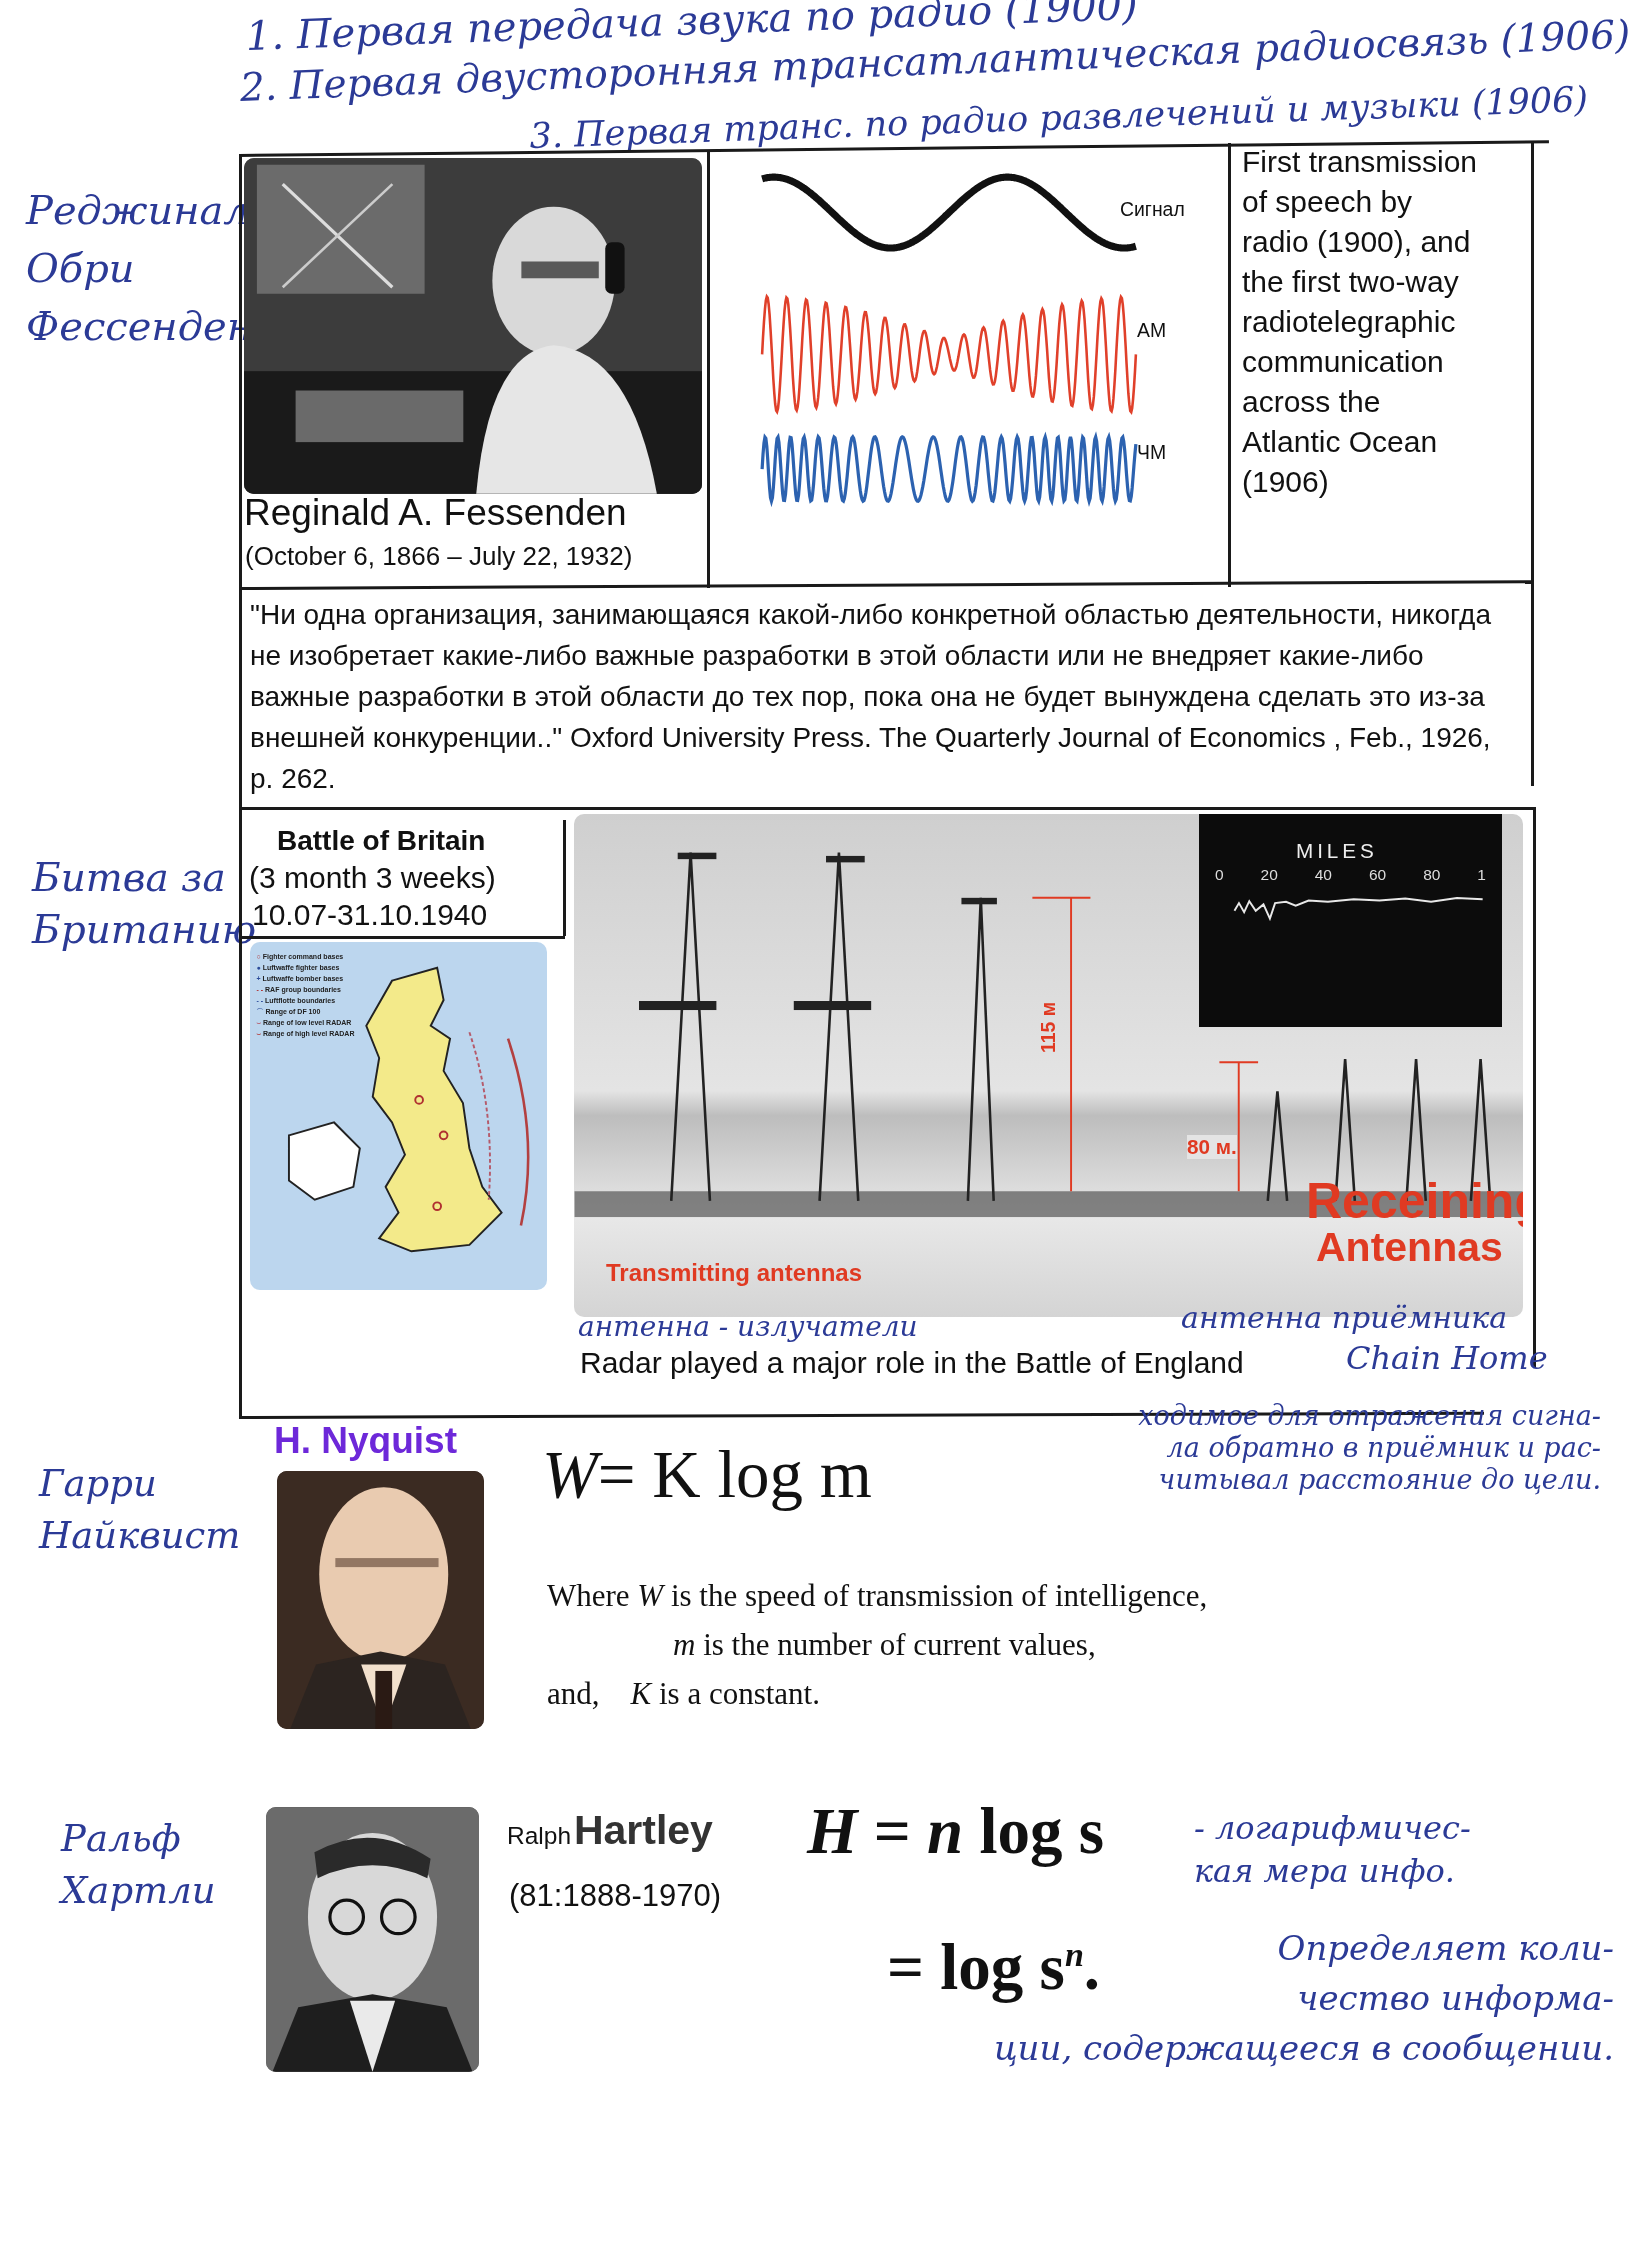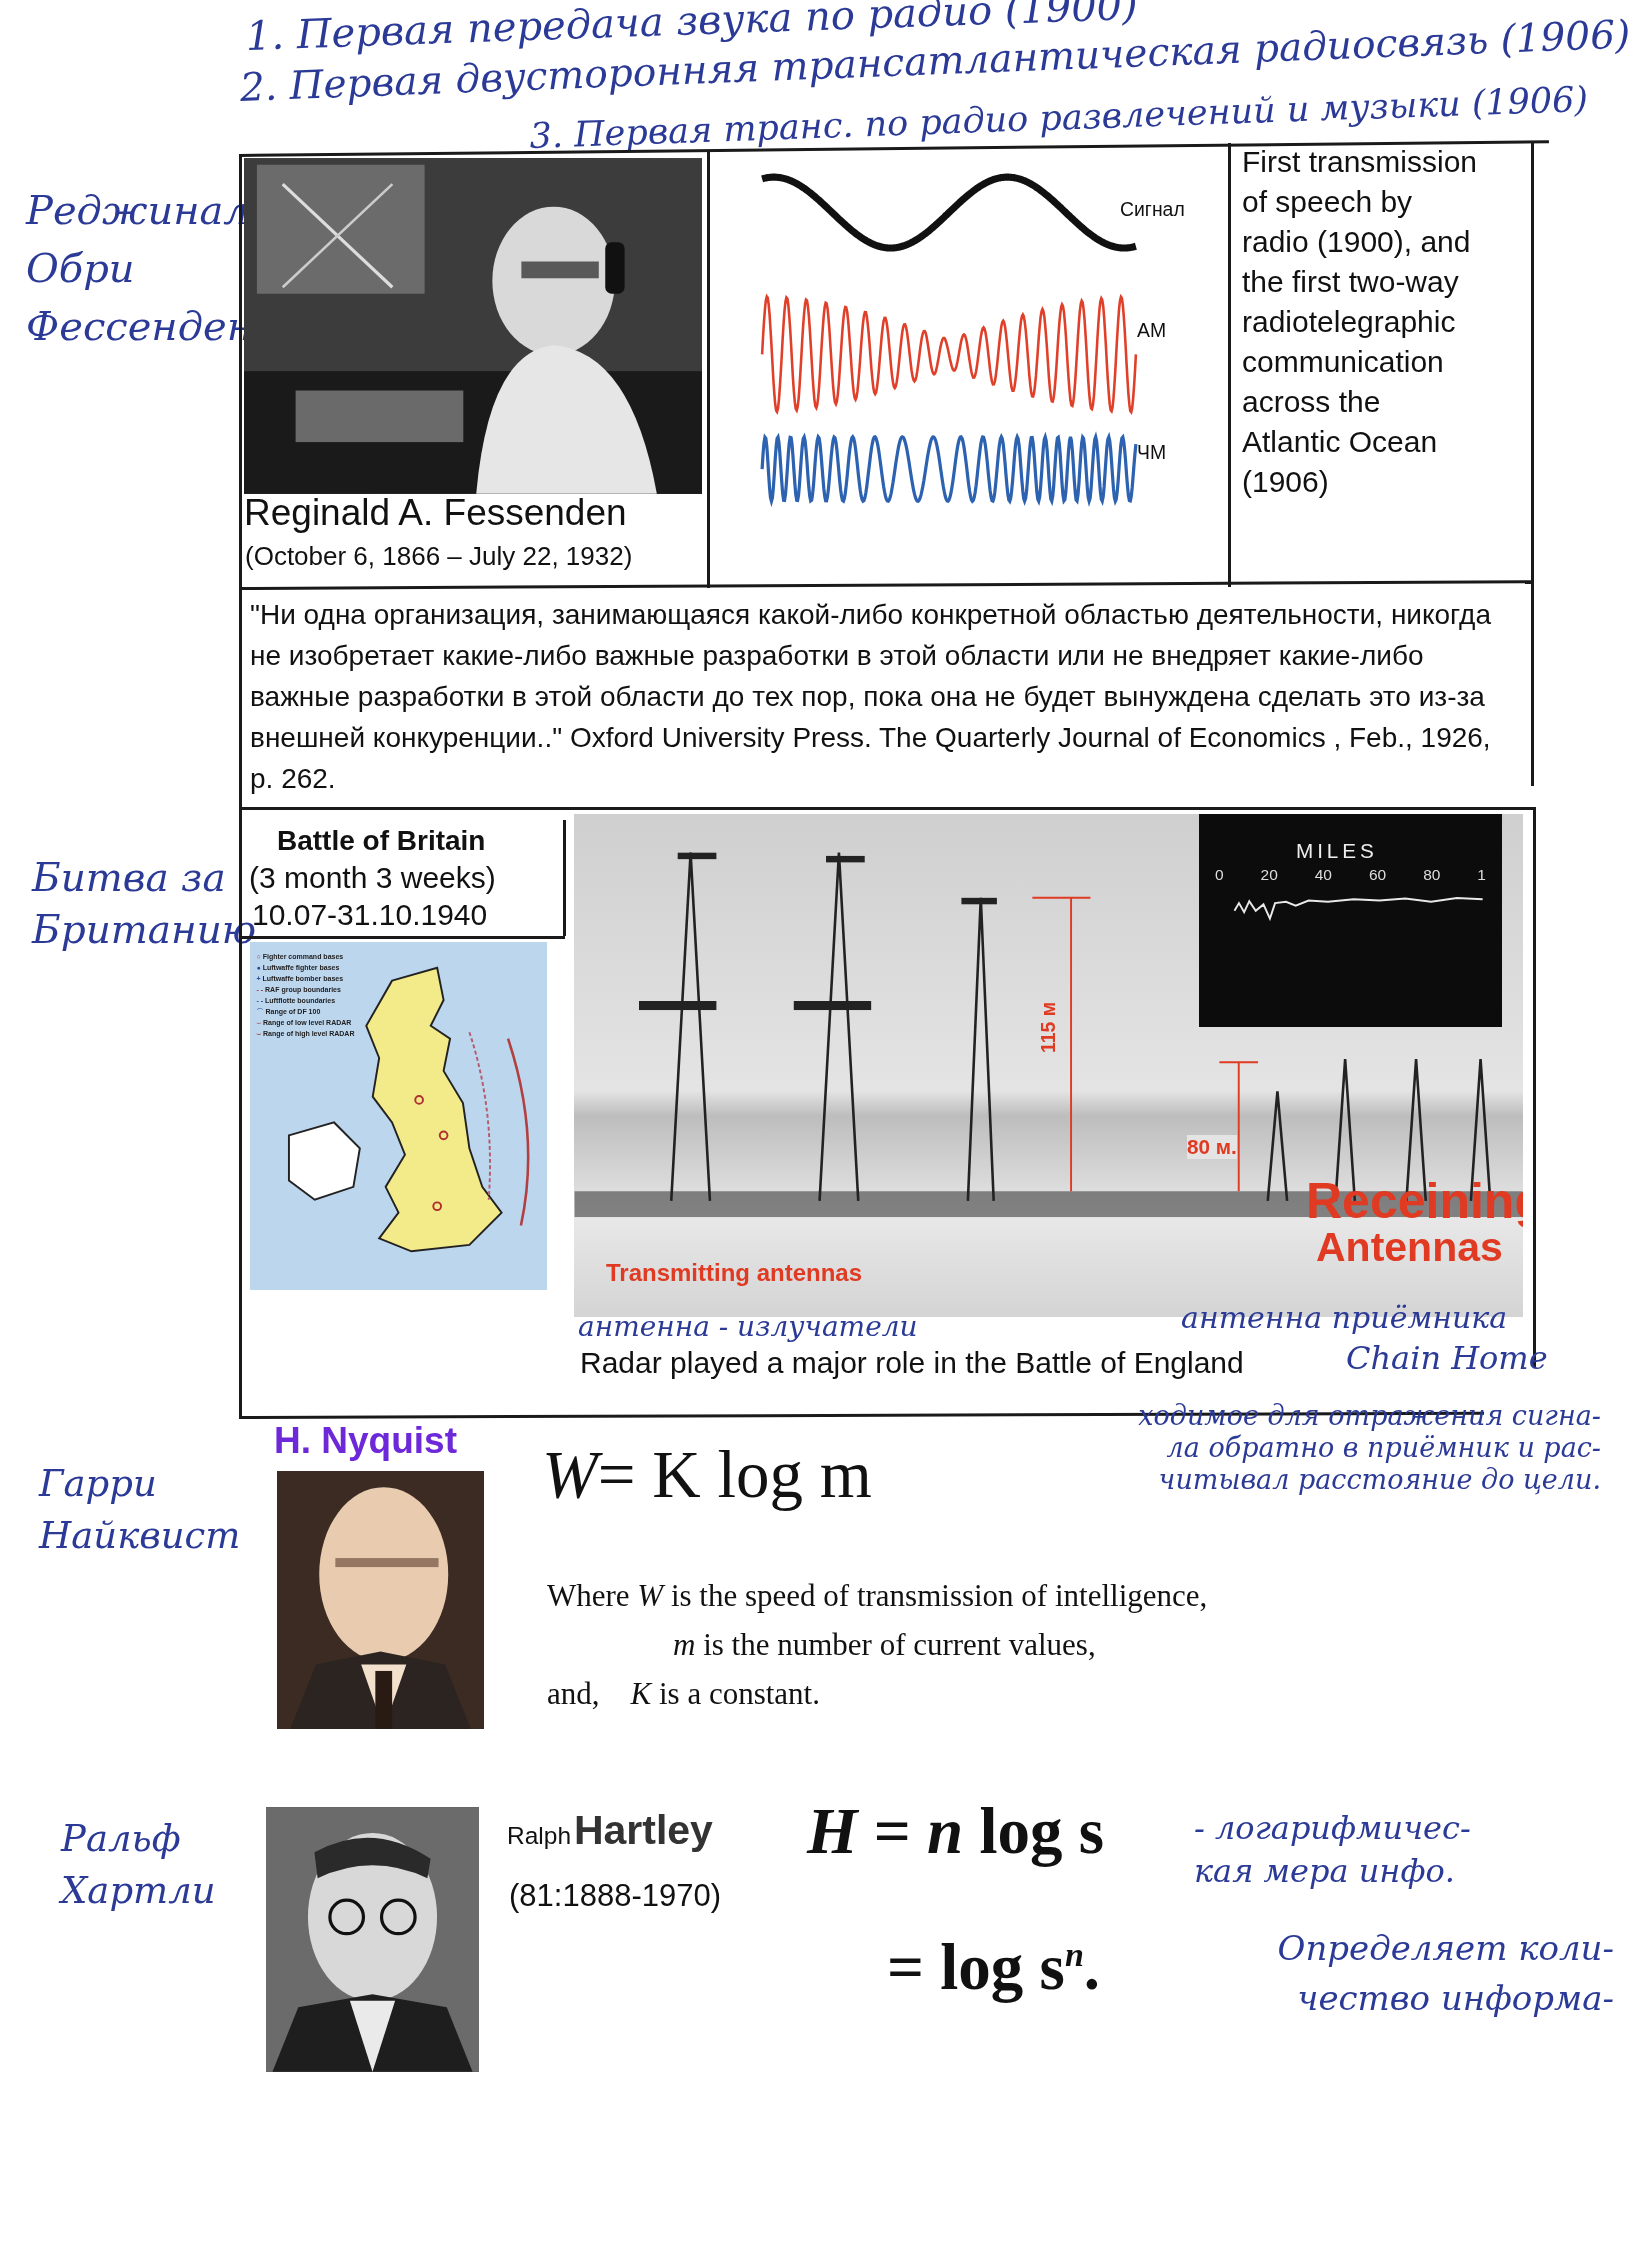--- a/index.html
+++ b/index.html
@@ -1,21 +1,21 @@
 <!DOCTYPE html>
 <html style="font-size:10.3px"><head>
 <meta charset="utf-8">
 <style>
   html,body{margin:0;padding:0;background:#fff;}
   body{width:1642px;height:2261px;position:relative;overflow:hidden;font-family:"Liberation Sans",sans-serif;color:#111;}
   .abs{position:absolute;}
   .hand{font-family:"DejaVu Serif",serif;font-style:italic;color:#2b3a96;}
   .hline{position:absolute;height:2.6px;background:#1a1a1a;}
   .vline{position:absolute;width:2.6px;background:#1a1a1a;}
-  .photo{position:absolute;overflow:hidden;}
+  .photo{position:absolute;overflow:hidden;border-radius:10px;}
   .sans{font-family:"Liberation Sans",sans-serif;}
   .serif{font-family:"Liberation Serif",serif;}
   .red{color:#e03a22;font-weight:bold;}
 </style>
 </head>
 <body>
 
 <div class="abs hand" style="left:245px;top:13px;font-size:40px;transform:rotate(-2deg);transform-origin:left top;">1. Первая передача звука по радио (1900)</div>
 <div class="abs hand" style="left:239px;top:65px;font-size:39px;transform:rotate(-2.2deg);transform-origin:left top;white-space:nowrap;">2. Первая двусторонняя трансатлантическая радиосвязь (1906)</div>
 <div class="abs hand" style="left:529px;top:116px;font-size:35px;transform:rotate(-2deg);transform-origin:left top;white-space:nowrap;">3. Первая транс. по радио развлечений и музыки (1906)</div>
@@ -218,14 +218,15 @@
   <span>=</span>
   <span>log s</span><sup style="font-size:34px;font-style:italic;">n</sup><span>.</span>
 </div>
 <div class="abs hand" style="left:1194px;top:1807px;font-size:32px;line-height:43px;">
   <div>- логарифмичес-</div>
   <div>кая мера инфо.</div>
 </div>
 <div class="abs hand" style="left:891px;top:1923px;width:723px;font-size:34px;line-height:50px;text-align:right;">
   <div>Определяет коли-</div>
   <div>чество информа-</div>
+  <div>ции, содержащееся в сообщении.</div>
 </div>
 
 
 </body></html>

